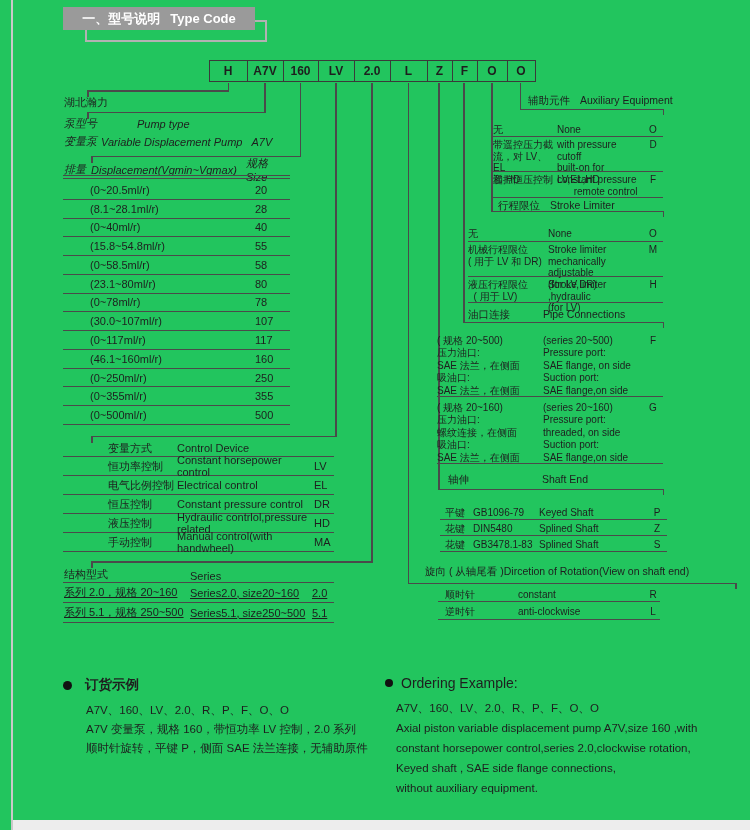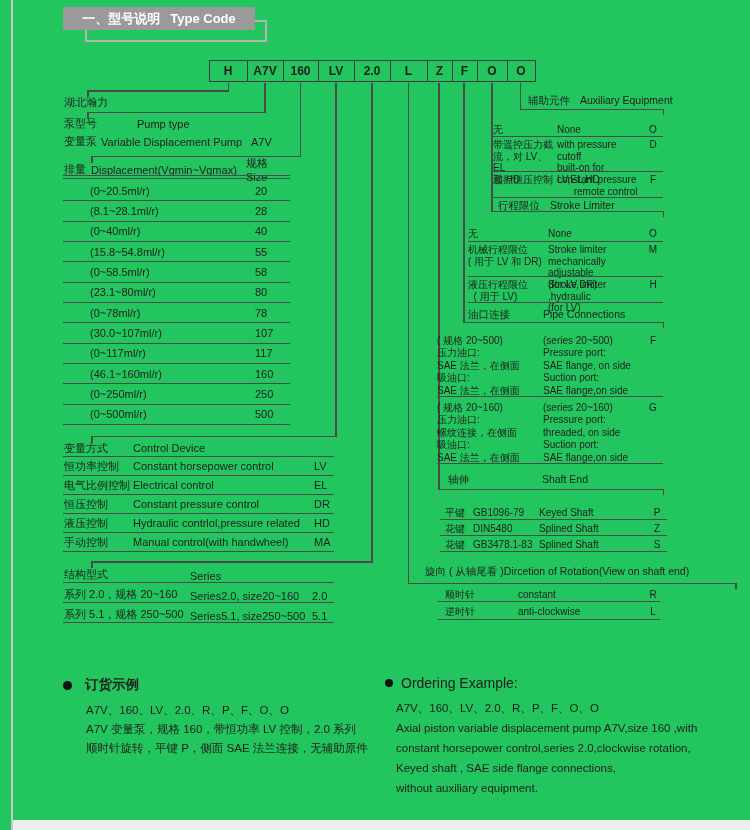--- a/index.html
+++ b/index.html
@@ -15,42 +15,42 @@
   .title-shadow{position:absolute;left:85px;top:20px;width:178px;height:18px;border:2px solid #b2b2b2;background:transparent;}
   .title-box{position:absolute;left:63px;top:7px;width:192px;height:23px;background:#9a9a9a;color:#fff;
              display:flex;align-items:center;justify-content:center;gap:10px;font-size:13px;font-weight:bold;}
 
   .code-row{position:absolute;left:208.5px;top:60px;display:flex;border:1.5px solid #3a3a3a;}
   .code-box{box-sizing:border-box;height:20px;display:flex;align-items:center;justify-content:center;
             font-size:12px;font-weight:bold;border-left:1.5px solid #3a3a3a;}
   .code-box:first-child{border-left:none;}
 
   .t11{font-size:11px;}
-  .row-flex{display:flex;align-items:center;}
+  .row-flex{display:flex;align-items:center;font-style:italic;}
 
   
   .disp-h{position:absolute;left:64px;top:162px;width:227px;font-size:11px;}
   .dbl-line{position:absolute;left:63px;top:175px;width:227px;height:4px;box-sizing:border-box;
             border-top:1.5px solid #4a4a4a;border-bottom:1.5px solid #4a4a4a;}
   .disp-table{position:absolute;left:63px;top:181px;width:227px;height:244px;display:flex;flex-direction:column;}
   .disp-row{flex:1;position:relative;display:flex;align-items:center;border-bottom:1.5px solid #4a4a4a;
             padding-left:27px;font-size:11px;box-sizing:border-box;}
   .disp-row .size{position:absolute;left:192px;}
 
   
   .ctl-table{position:absolute;left:63px;top:440px;width:271px;font-size:11px;}
   .ctl-head{height:16px;display:flex;align-items:center;border-bottom:1.5px solid #4a4a4a;padding-left:1px;}
   .ctl-row{height:19px;display:flex;align-items:center;border-bottom:1.5px solid #4a4a4a;box-sizing:border-box;padding-left:1px;justify-content:center;}
-  .c1{width:69px;flex:none;}
+  .c1{width:69px;flex:none;margin-left:44px;}
   .ctl-row .en,.ctl-head .en{flex:1;}
   .ctl-row .code{width:20px;flex:none;}
 
   .ser-table{position:absolute;left:63px;top:566px;width:271px;font-size:11px;}
   .ser-head{height:16px;display:flex;align-items:flex-end;border-bottom:1.5px solid #4a4a4a;padding-left:1px;}
-  .ser-row{height:20px;display:flex;align-items:flex-end;border-bottom:1.5px solid #4a4a4a;box-sizing:border-box;padding-left:1px;}
+  .ser-row{height:20px;display:flex;align-items:center;border-bottom:1.5px solid #4a4a4a;box-sizing:border-box;padding-left:1px;text-decoration:underline;}
   .s1{width:126px;flex:none;}
   .ser-row .en,.ser-head .en{flex:1;}
   .ser-row .code{width:22px;flex:none;}
 
   
   .rhead{position:absolute;font-size:10.5px;white-space:nowrap;}
   .rtable{position:absolute;font-size:10px;line-height:11.5px;}
   .rrow{display:grid;align-items:start;border-bottom:1.5px solid #4a4a4a;box-sizing:border-box;padding-top:2px;}
   .pre{white-space:pre-wrap;}
   .codecell{text-align:center;}
@@ -187,20 +187,24 @@
       </div>
     <div class="disp-row">
         <span>(46.1~160ml/r)</span>
         <span class="size">160</span>
       </div>
     <div class="disp-row">
         <span>(0~250ml/r)</span>
         <span class="size">250</span>
       </div>
     <div class="disp-row">
+        <span>(0~355ml/r)</span>
+        <span class="size">355</span>
+      </div>
+    <div class="disp-row">
         <span>(0~500ml/r)</span>
         <span class="size">500</span>
       </div>
   </div>
 
   <div class="ctl-table">
     <div class="ctl-head">
       <span class="c1">变量方式</span>
       <span class="en">Control Device</span>
     </div>

